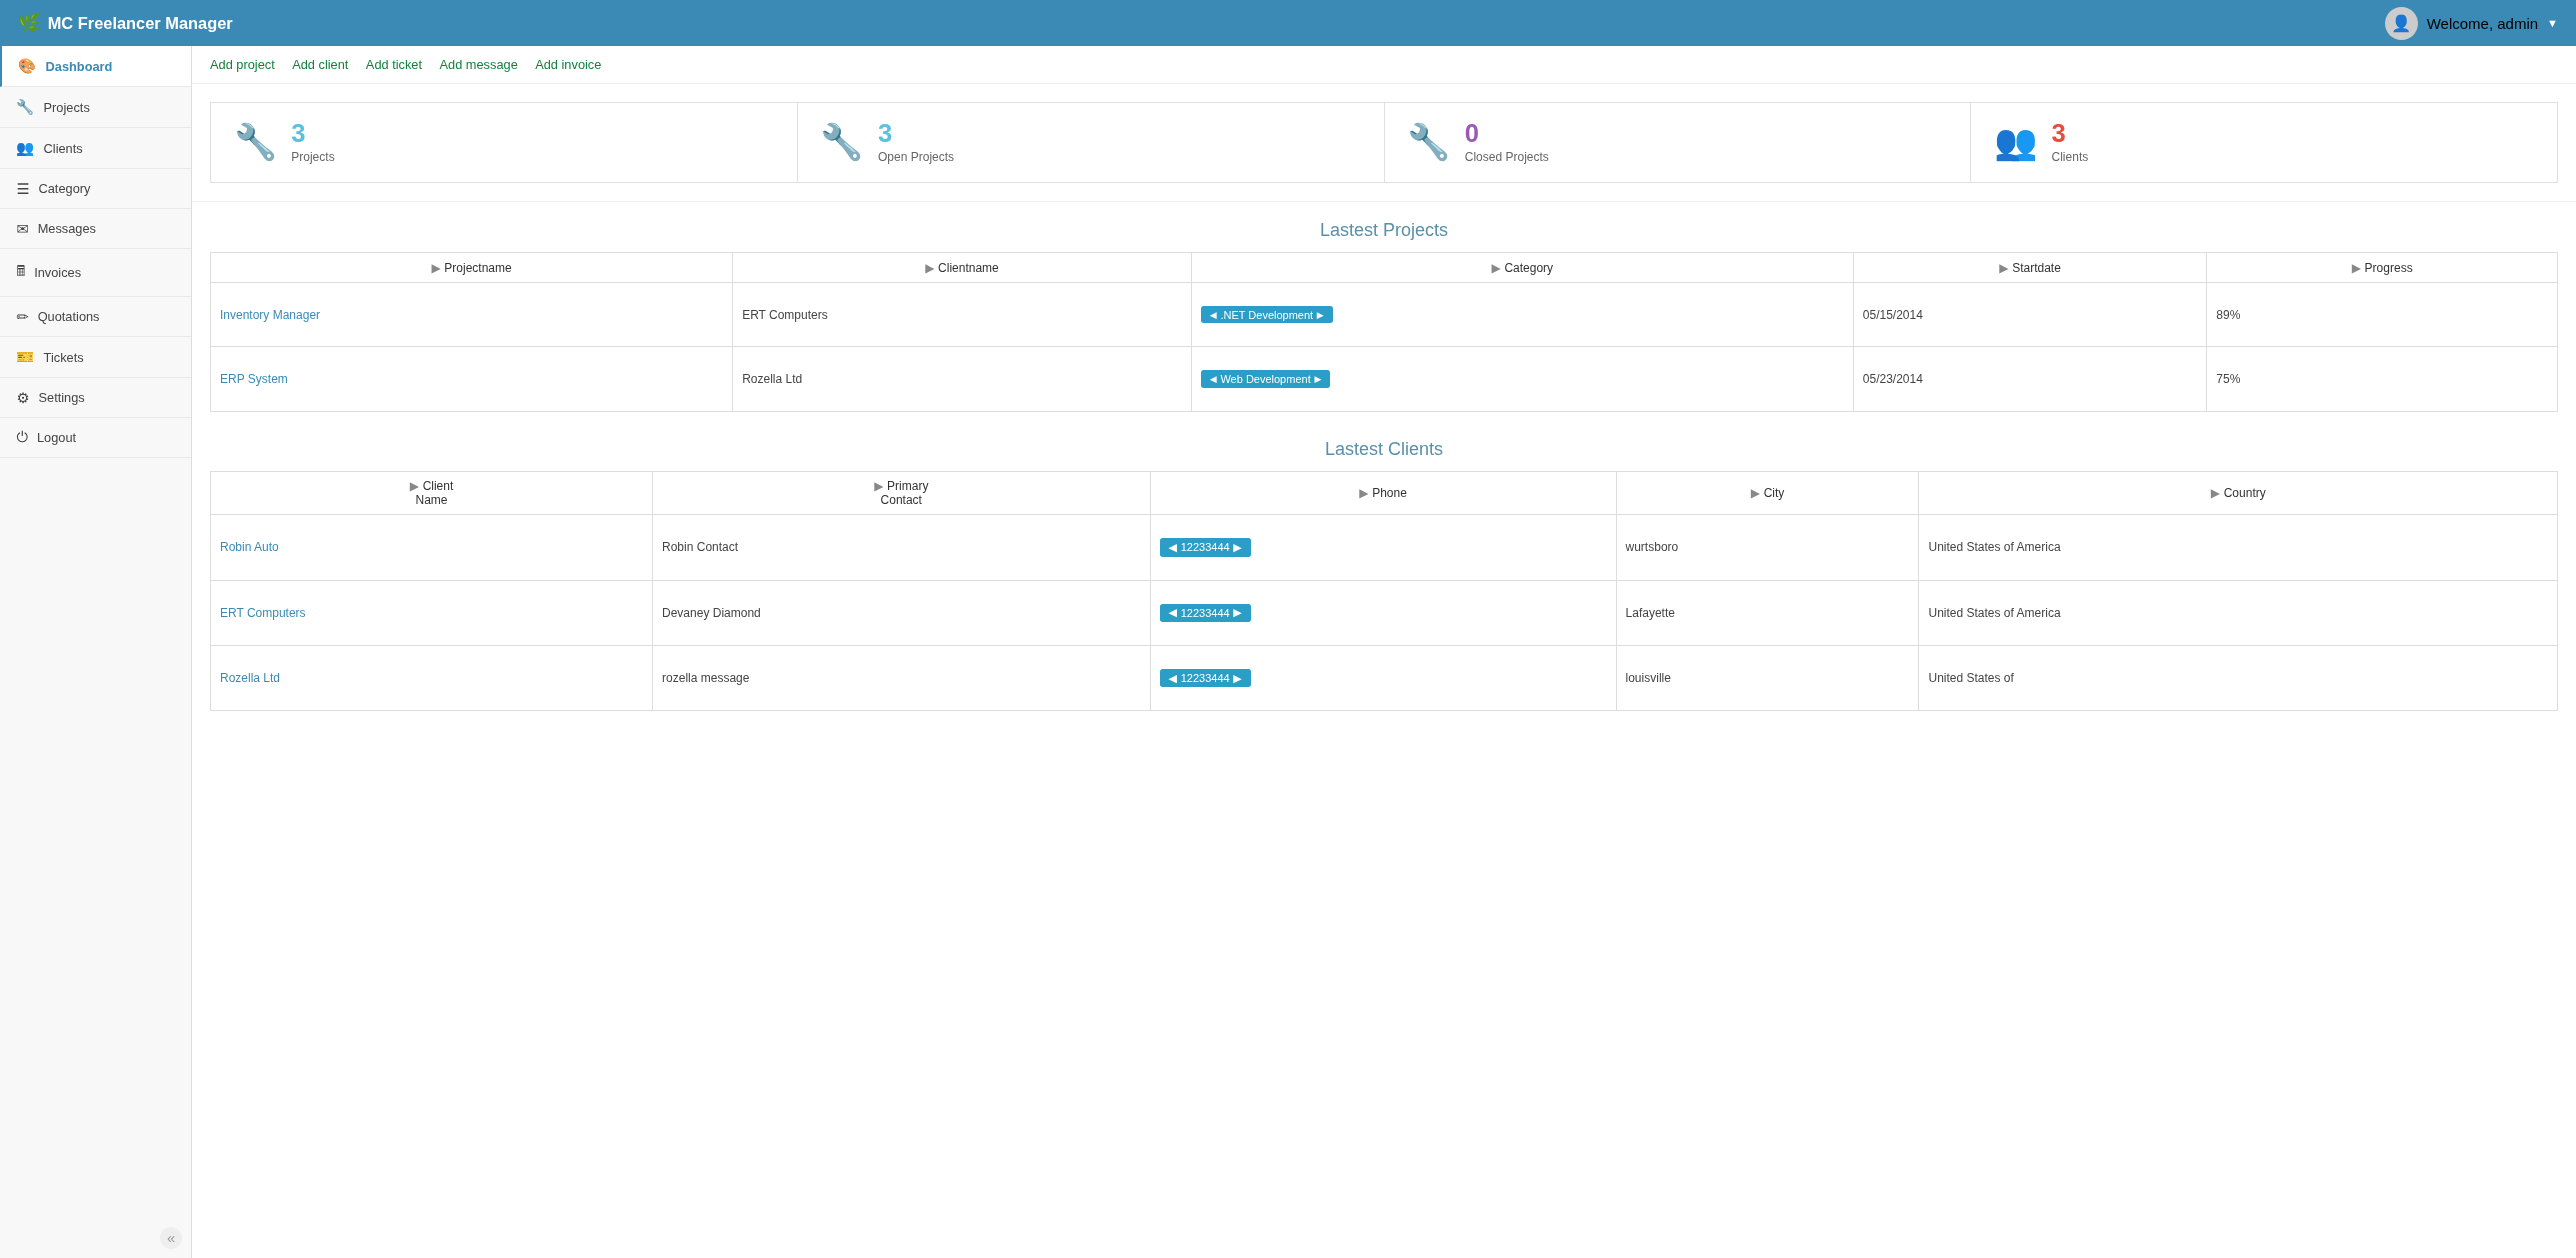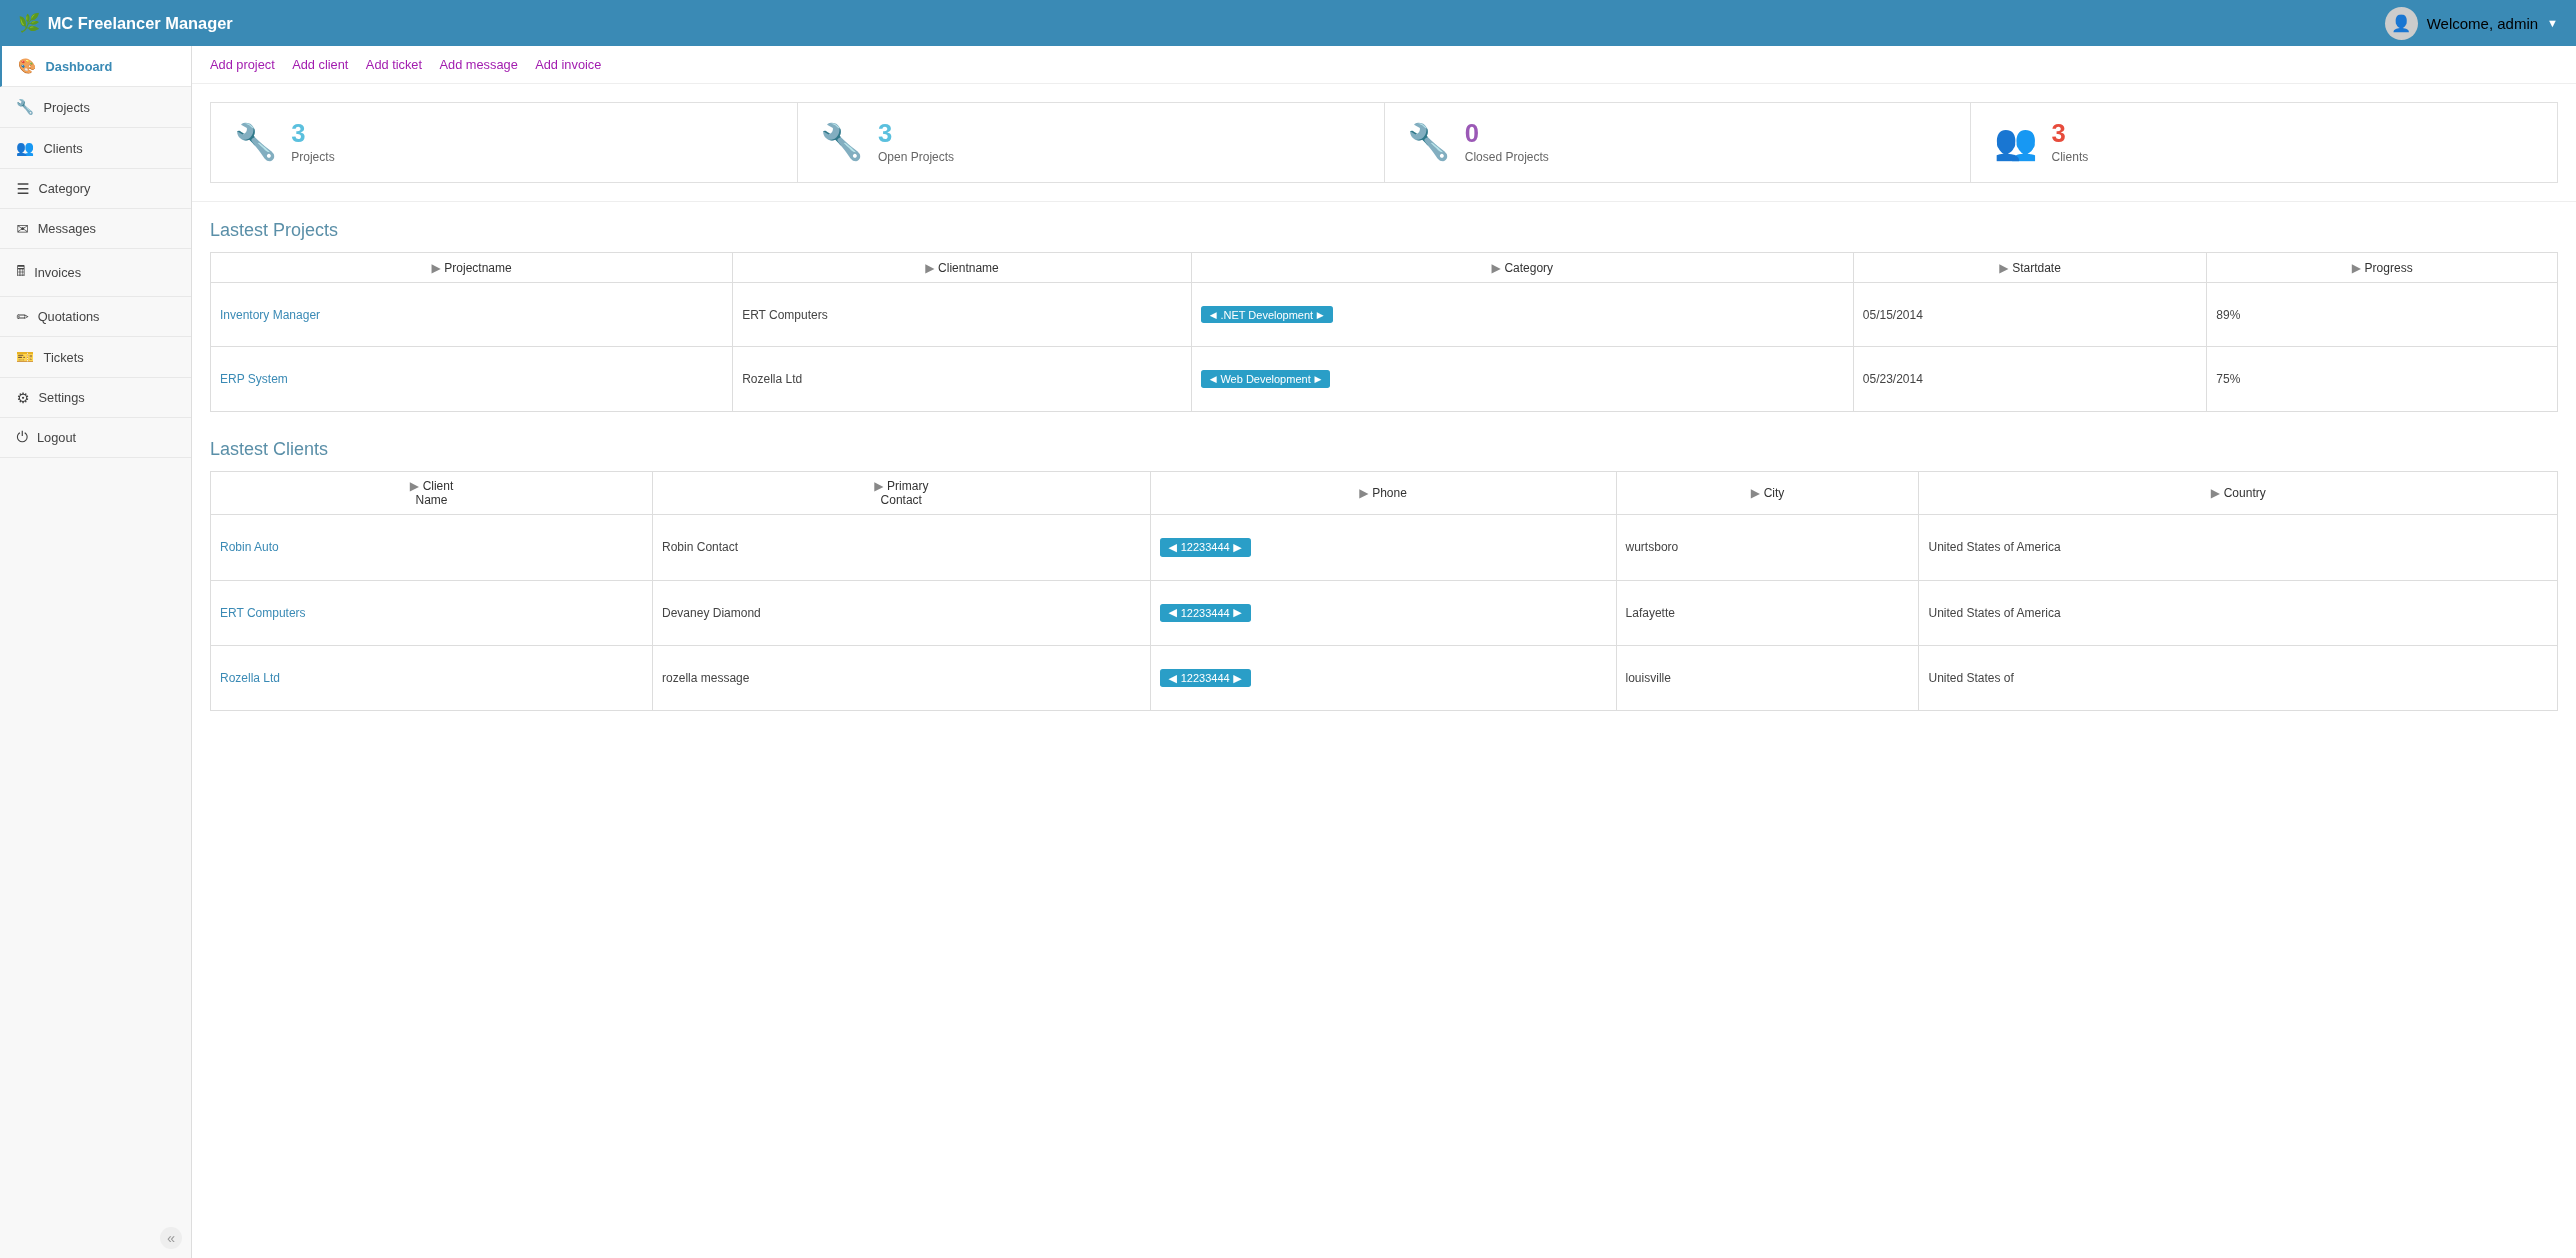--- a/index.html
+++ b/index.html
@@ -110,21 +110,21 @@
       background: white;
     }
 
     
     .action-bar {
       padding: 11px 18px;
       border-bottom: 0.9px solid #eee;
       background: white;
     }
     .action-bar a {
-      color: #a21caf;
+      color: #15803d;
       text-decoration: none;
       margin-right: 14.6px;
       font-size: 12.8px;
     }
 
     
     .stats-row {
       display: flex;
       padding: 18px;
       gap: 0;
@@ -162,20 +162,21 @@
 
     
     .tables-section {
       padding: 18px;
     }
     .section-title {
       font-size: 18px;
       color: #5a8fa8;
       margin-bottom: 11px;
       font-weight: normal;
+      text-align: center;
     }
     table {
       width: 100%;
       border-collapse: collapse;
       margin-bottom: 27px;
       font-size: 12px;
     }
     th {
       background: white;
       border: 0.9px solid #ddd;

